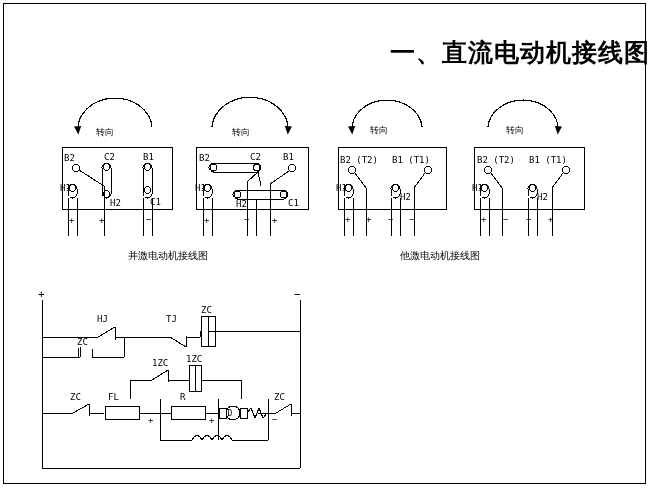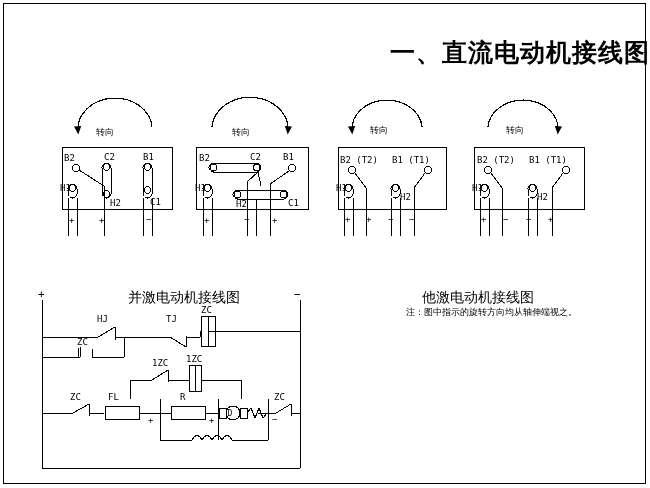--- a/index.html
+++ b/index.html
@@ -41,36 +41,35 @@
   svg.layer {
     position: absolute;
     left: 0;
     top: 0;
     width: 650px;
     height: 488px;
   }
   .cap {
     position: absolute;
     font-family: "DejaVu Sans", "Liberation Sans", sans-serif;
-    font-size: 14px;
+    font-size: 10px;
     color: #000;
     white-space: nowrap;
-    margin-top: 40px;
   }
   .note {
     position: absolute;
     left: 406px;
     top: 306px;
     font-family: "DejaVu Sans", "Liberation Sans", sans-serif;
     font-size: 9px;
     color: #000;
     white-space: nowrap;
   }
   .cap-shunt { left: 128px; top: 249px; }
-  .cap-sep { left: 422px; top: 249px; }
+  .cap-sep { left: 400px; top: 249px; }
 </style>
 </head>
 <body>
 
 <div id="page">
 
   <div id="page-border"></div>
 
   <div id="title">一、直流电动机接线图</div>
 
@@ -335,15 +334,14 @@
       <text x="274" y="400">ZC</text>
 
       <text x="148" y="423">+</text>
       <text x="209" y="423">+</text>
       <text x="272" y="422">−</text>
     </g>
   </svg>
 
   <div class="cap cap-shunt">并激电动机接线图</div>
   <div class="cap cap-sep">他激电动机接线图</div>
-  <div class="note">注：图中指示的旋转方向均从轴伸端视之。</div>
 
 </div>
 
 </body></html>

